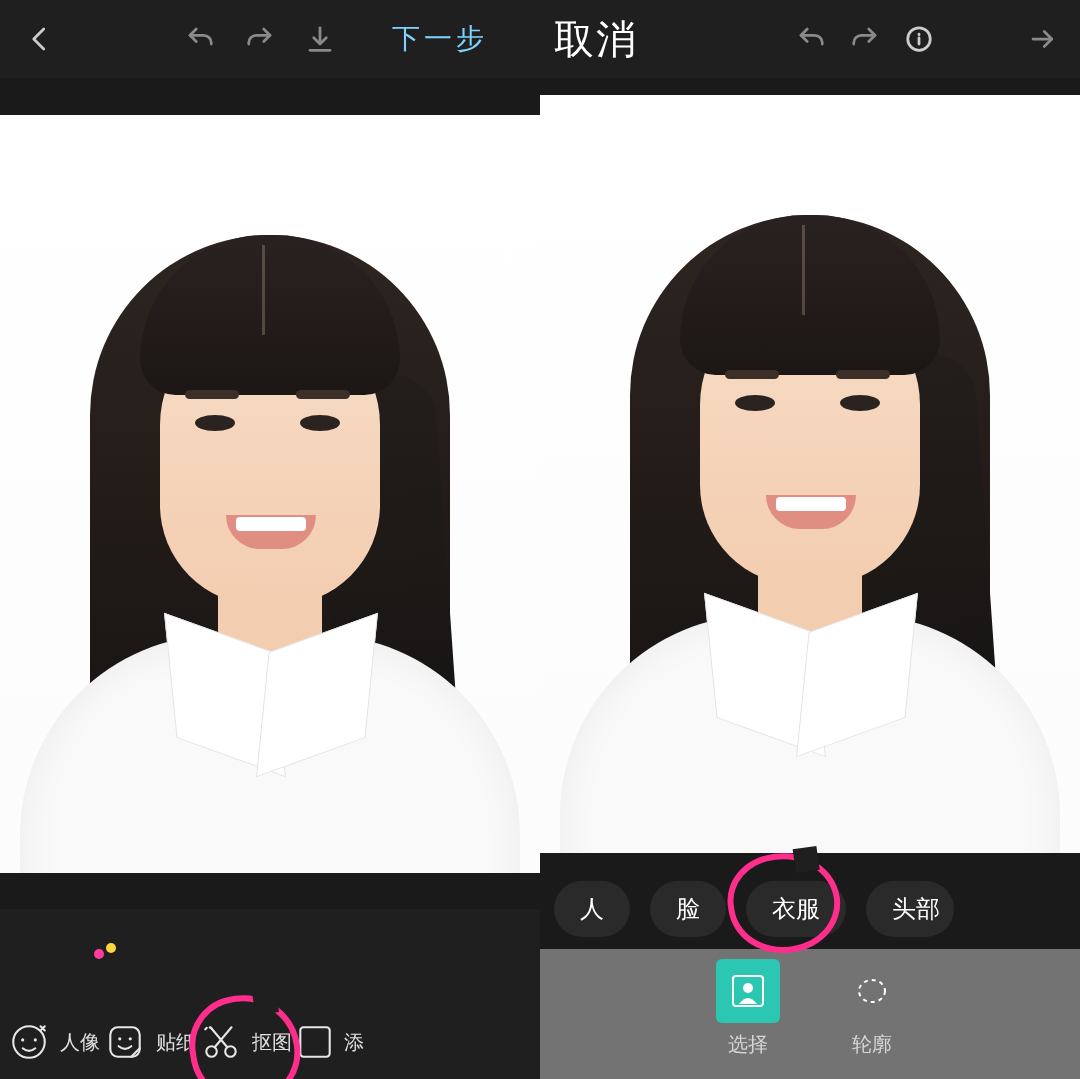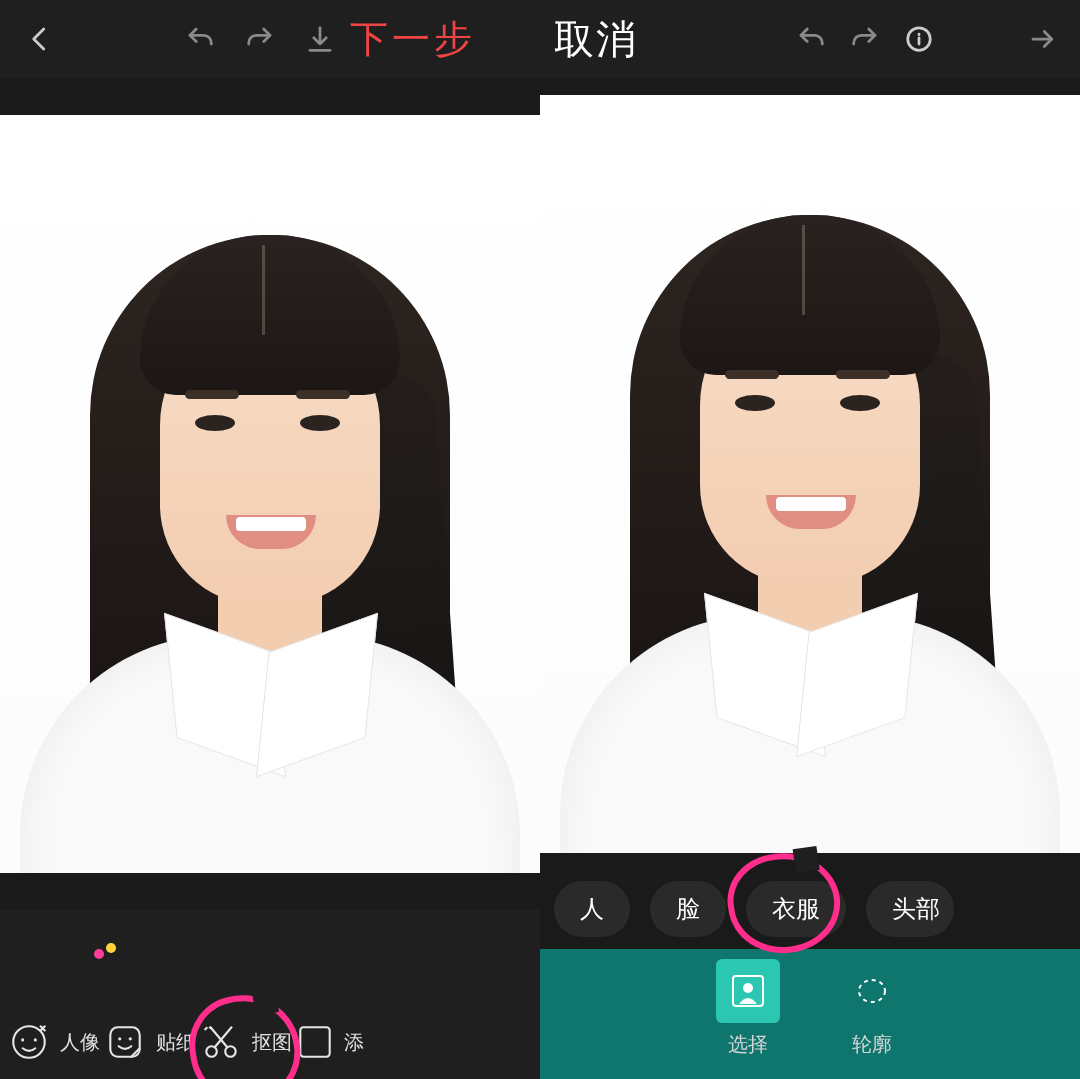--- a/index.html
+++ b/index.html
@@ -6,21 +6,21 @@
   html,body{width:1080px;height:1079px;background:#1a1a1a;overflow:hidden;}
   .split{display:flex;width:1080px;height:1079px;}
   .pane{position:relative;width:540px;height:1079px;background:#1a1a1a;display:flex;flex-direction:column;}
 
   
   .topbar{height:78px;background:#1f1f1f;display:flex;align-items:center;padding:0 10px;}
   .ico{width:60px;height:60px;display:flex;align-items:center;justify-content:center;color:#8a8a8a;}
   .ico svg{width:30px;height:30px;stroke:#ccc;stroke-width:2.2;fill:none;stroke-linecap:round;stroke-linejoin:round;}
   .ico-dim svg{stroke:#8a8a8a;}
   .spacer{flex:1;}
-  .top-title{flex:1;color:#ef4444;font-size:38px;letter-spacing:4px;}
+  .top-title{flex:1;text-align:center;color:#7dd3fc;font-size:28px;letter-spacing:4px;}
   .cancel{color:#fff;font-size:40px;padding-left:4px;letter-spacing:2px;}
 
   
   .canvas-wrap{flex:1;background:#1a1a1a;display:flex;align-items:center;justify-content:center;}
   .photo{width:540px;height:758px;background:linear-gradient(#fff,#fcfcfc);position:relative;overflow:hidden;}
   .portrait{position:absolute;width:100%;height:100%;}
 
   
   .hair{position:absolute;left:90px;top:120px;width:360px;height:600px;border-radius:180px 180px 60px 60px;background:linear-gradient(#2d2520,#151010);}
   .face{position:absolute;left:160px;top:200px;width:220px;height:290px;border-radius:110px 110px 100px 100px;background:linear-gradient(#f7dcc6,#f3cdb0);}
@@ -49,21 +49,21 @@
   .dot.pink{background:#ff3d9b;left:94px;top:40px;}
   .dot.yellow{background:#ffd53d;left:106px;top:34px;}
 
   
   .hlcircle{position:absolute;width:110px;height:110px;border:6px solid #ff2e8c;border-radius:52% 60% 55% 58%;transform:rotate(-8deg);pointer-events:none;}
   .hlcircle::after{content:"";position:absolute;top:-8px;right:10px;width:24px;height:24px;background:#1f1f1f;} 
 
   
   .chipbar{height:80px;display:flex;align-items:center;gap:20px;padding-left:14px;background:#1a1a1a;position:relative;}
   .chip{background:#2a2a2a;color:#fff;font-size:24px;padding:12px 26px;border-radius:36px;white-space:nowrap;}
-  .modebar{height:130px;display:flex;align-items:flex-start;justify-content:center;gap:60px;padding-top:10px;background:#0f766e;}
+  .modebar{height:130px;display:flex;align-items:flex-start;justify-content:center;gap:60px;padding-top:10px;background:#737373;}
   .mode{display:flex;flex-direction:column;align-items:center;gap:8px;color:#d6d6d6;font-size:20px;}
   .mode .micon{width:64px;height:64px;display:flex;align-items:center;justify-content:center;border-radius:6px;}
   .mode.sel .micon{background:#2cc7b3;}
   .mode svg{width:40px;height:40px;stroke:#fff;stroke-width:2;fill:none;}
   .mode.outline svg{stroke-dasharray:4 4;}
 
   .pane-right .topbar .ico{width:54px;}
 </style>
 </head>
 <body>

